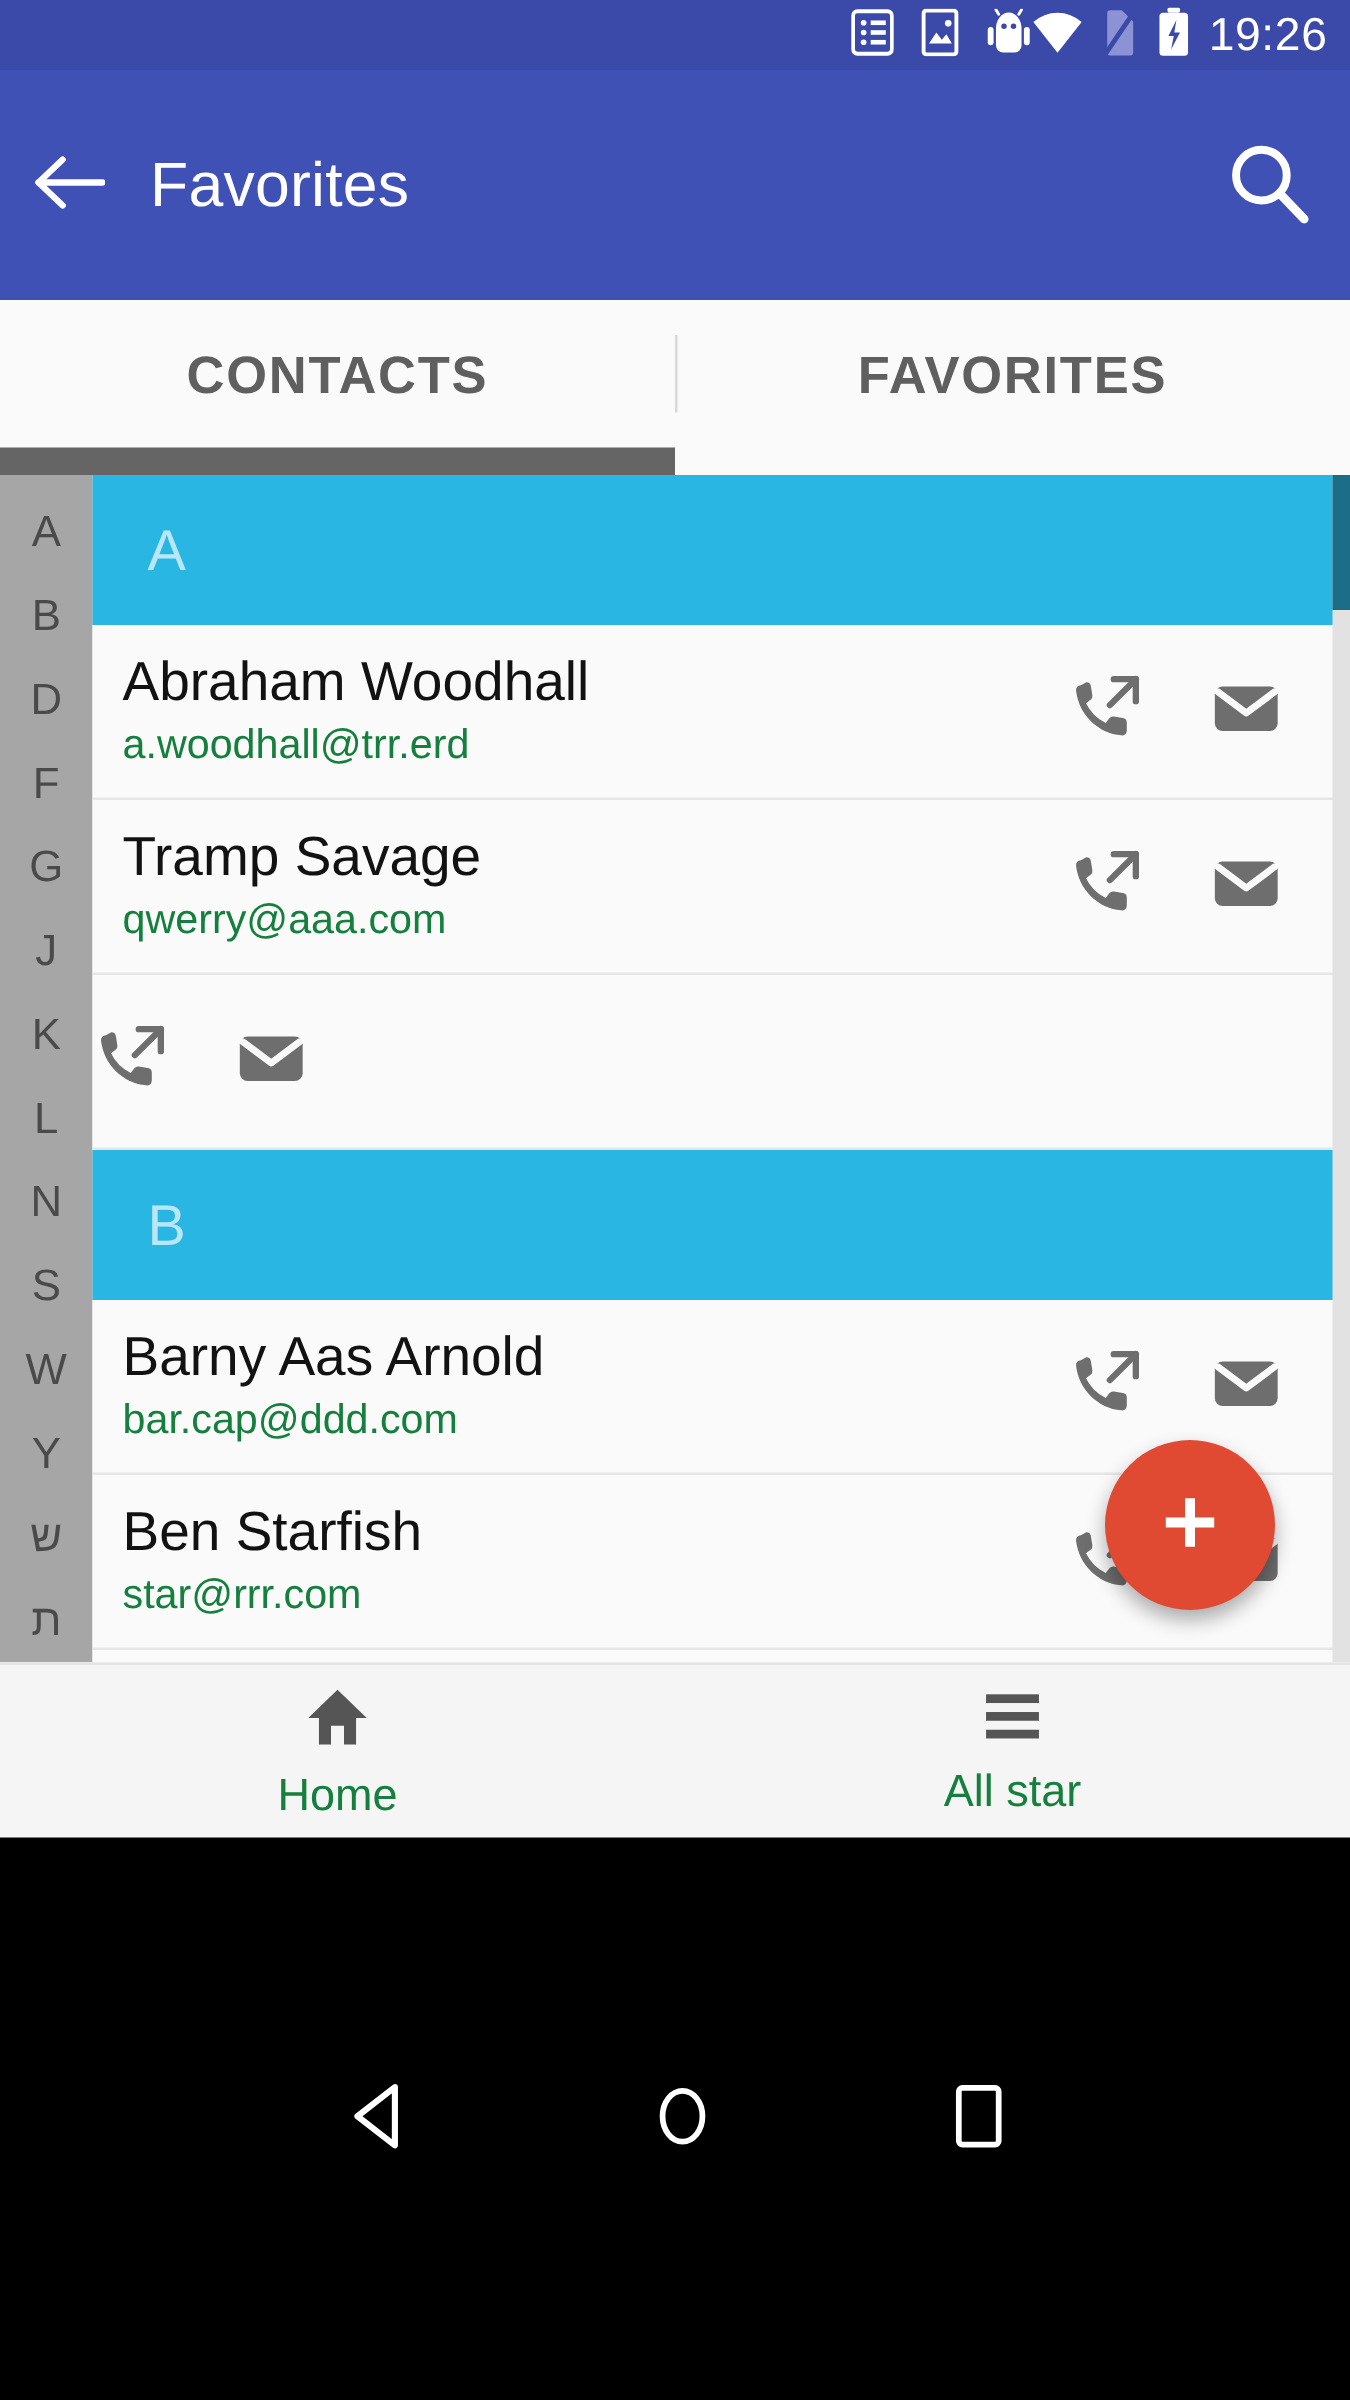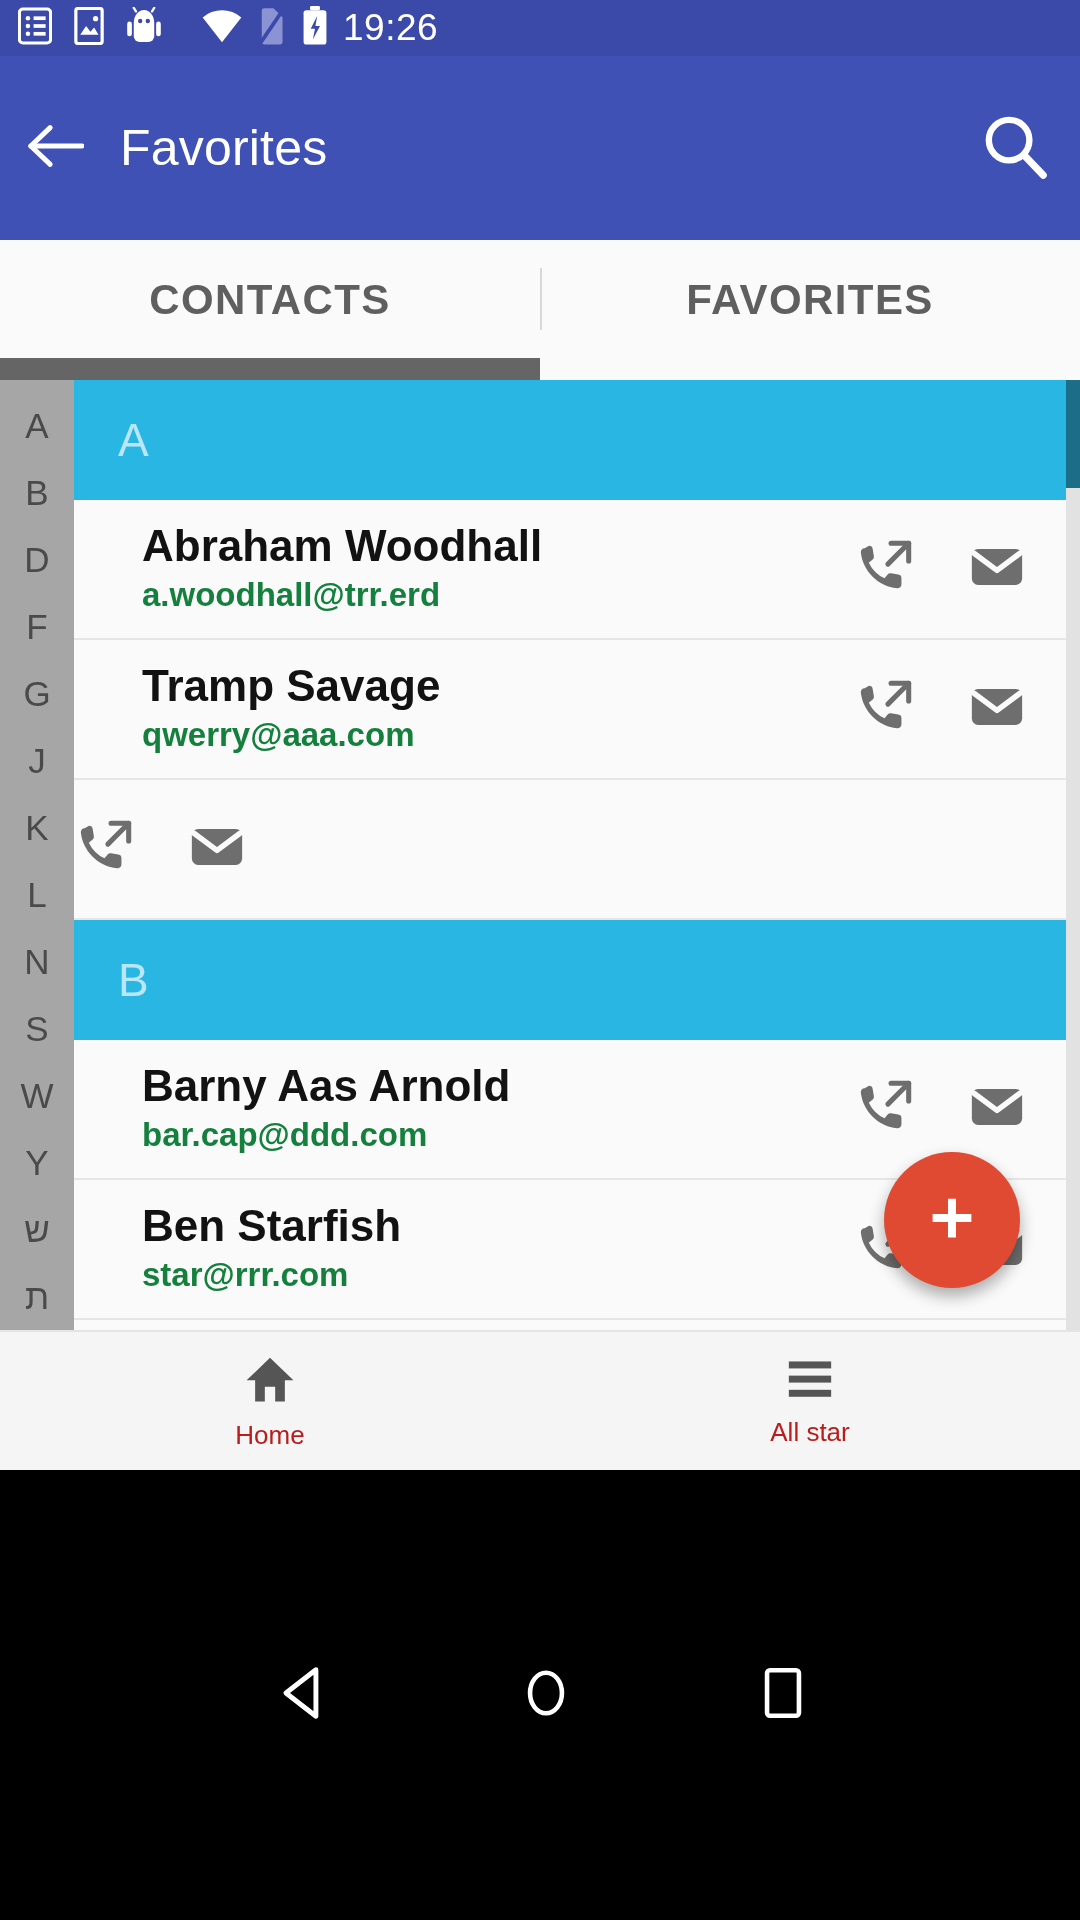--- a/index.html
+++ b/index.html
@@ -8,23 +8,22 @@
     font-family: "Liberation Sans", sans-serif;
     background: #ffffff;
     overflow: hidden;
   }
   #screen { position: relative; width: 1080px; height: 1920px; }
 
   
   .statusbar {
     position: absolute; left: 0; top: 0; width: 1080px; height: 56px;
     background: #3b4aa8;
-    display: flex; align-items: center; justify-content: flex-start;
+    display: flex; align-items: center; justify-content: flex-end;
     padding: 0 18px;
-    gap: 39px;
   }
   .sb-left { display: flex; align-items: center; gap: 22px; }
   .sb-right { display: flex; align-items: center; gap: 14px; }
   .sb-time { color: #ffffff; font-size: 37px; font-weight: 400; letter-spacing: 0.5px; }
 
   
   .appbar {
     position: absolute; left: 0; top: 56px; width: 1080px; height: 184px;
     background: #3f51b5;
     display: flex; align-items: center;
@@ -81,21 +80,21 @@
     height: 120px; background: #29b6e3; display: flex; align-items: center;
     padding-left: 44px; position: relative;
   }
   .section-header .sh-letter {
     color: #b9e7f7; font-size: 46px; font-weight: 400;
   }
   .contact-row {
     height: 140px; background: #fafafa; display: flex; align-items: center;
     border-bottom: 2px solid #e6e6e6; position: relative; cursor: pointer;
   }
-  .contact-text { flex: 1; padding-left: 68px; overflow: hidden; font-weight: bold; }
+  .contact-text { flex: 1; padding-left: 24px; overflow: hidden; }
   .contact-name {
     font-size: 44px; color: #121212; line-height: 1.06; white-space: nowrap;
   }
   .contact-email {
     font-size: 33px; color: #15803d; line-height: 1.18; margin-top: 6px; white-space: nowrap;
   }
   .row-actions { display: flex; align-items: center; gap: 50px; padding-right: 52px; }
   .act-btn { cursor: pointer; display: flex; align-items: center; justify-content: center; width: 62px; height: 62px; }
 
   
@@ -116,21 +115,21 @@
 
   
   .bottomnav {
     position: absolute; left: 0; top: 1330px; width: 1080px; height: 140px;
     background: #f5f5f5; display: flex; border-top: 2px solid #e4e4e4;
   }
   .bn-item {
     flex: 1; display: flex; flex-direction: column; align-items: center;
     justify-content: center; gap: 10px; cursor: pointer;
   }
-  .bn-label { font-size: 26px; color: #b91c1c; }
+  .bn-label { font-size: 36px; color: #15803d; }
 
   
   .sysnav {
     position: absolute; left: 0; top: 1470px; width: 1080px; height: 450px;
     background: #000000; display: flex; align-items: center; justify-content: space-around;
     padding: 0 180px;
   }
   .sysnav-btn { cursor: pointer; display: flex; align-items: center; justify-content: center; }
 </style>
 </head>

